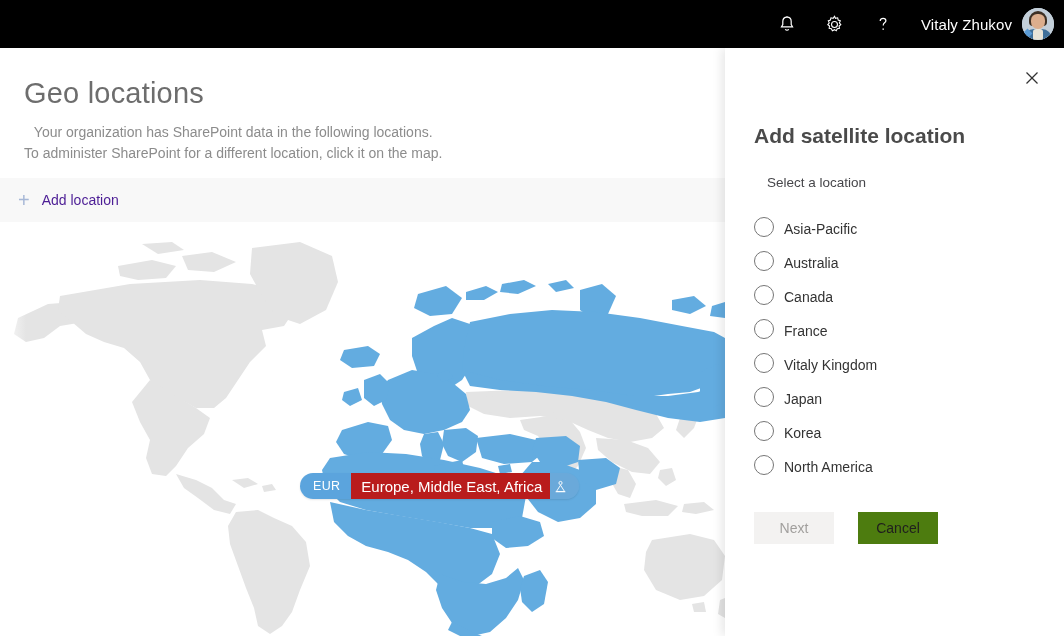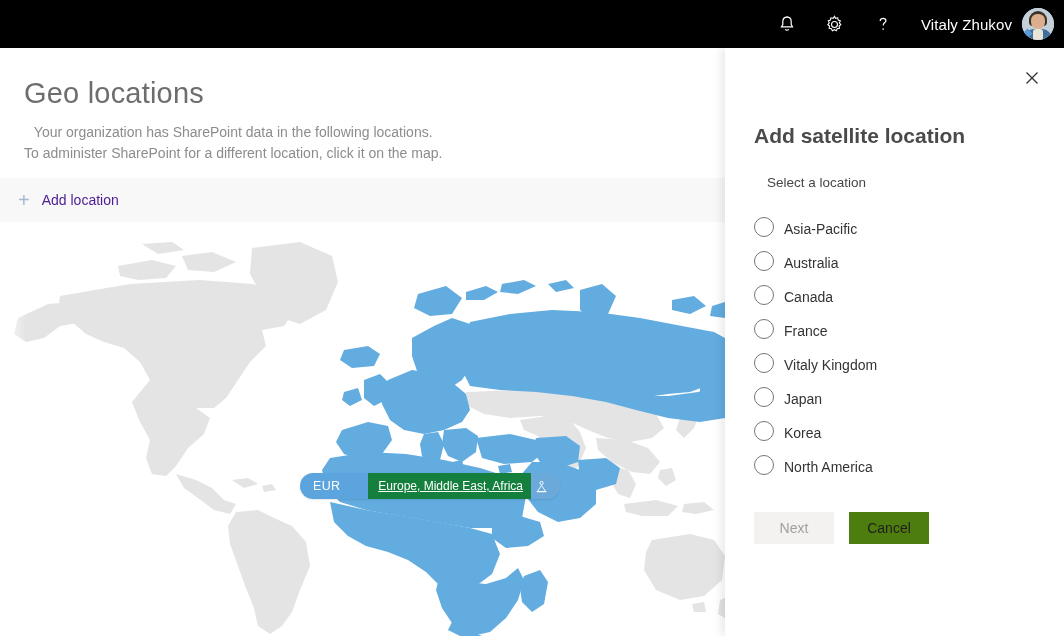--- a/index.html
+++ b/index.html
@@ -147,31 +147,30 @@
     overflow: hidden;
     box-shadow: 0 1px 2px rgba(0,0,0,.10);
     cursor: pointer;
     z-index: 5;
   }
   #region-code {
     background: #5ba4dd;
     color: #ffffff;
     font-size: 12.5px;
     display: flex; align-items: center;
-    padding: 0 28px 0 13px;
+    padding: 0 11px 0 13px;
     letter-spacing: .3px;
   }
   #region-name-box {
-    background: #15803d;
+    background: #b91c1c;
     color: #ffffff;
-    font-size: 12px;
+    font-size: 15px;
     display: flex; align-items: center;
     padding: 0 8px 0 10px;
     white-space: nowrap;
-    text-decoration: underline;
   }
   #region-home-icon {
     background: #6aa9da;
     display: flex; align-items: center;
     padding: 0 12px 0 4px;
   }
 
   
   #panel {
     position: absolute;
@@ -225,21 +224,21 @@
     margin-right: 10px;
   }
   .radio-label {
     font-size: 14px;
     color: #333333;
   }
   #panel-actions {
     position: absolute;
     left: 29px; top: 464px;
     display: flex;
-    gap: 15px;
+    gap: 24px;
   }
   .panel-btn {
     height: 32px;
     min-width: 80px;
     padding: 0 16px;
     border: none;
     font-size: 14px;
     font-family: inherit;
     display: flex; align-items: center; justify-content: center;
   }

